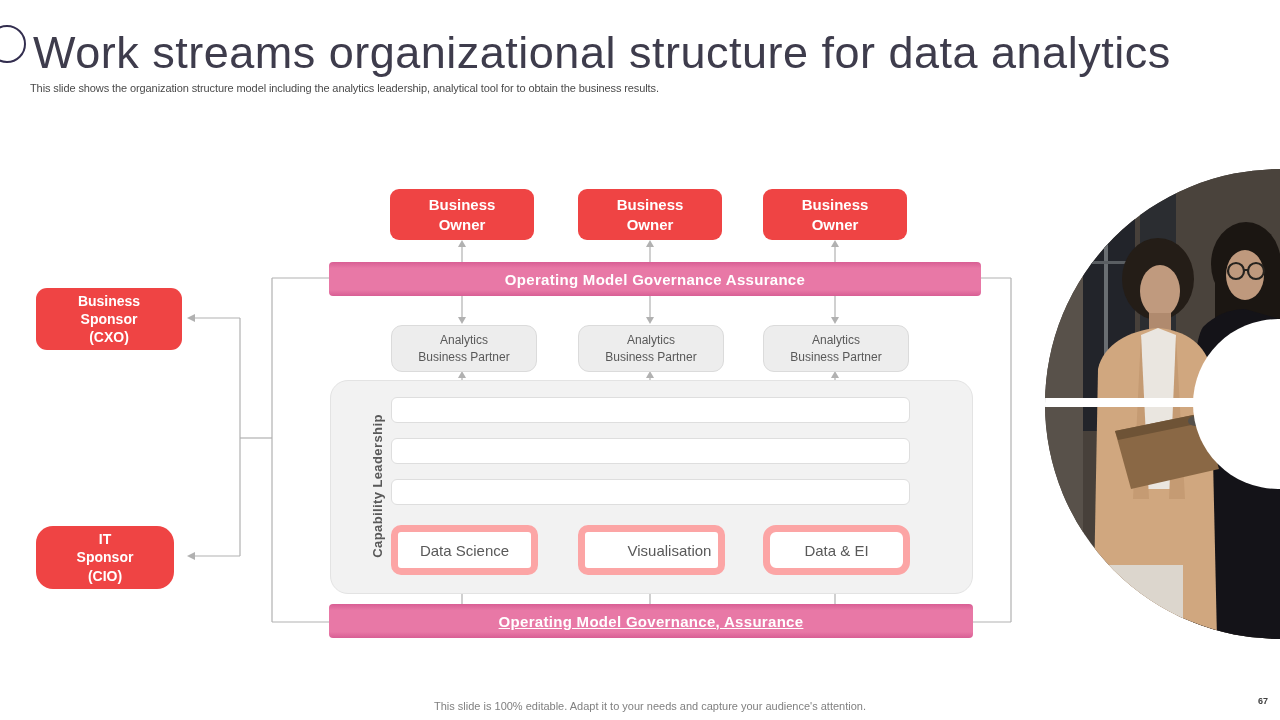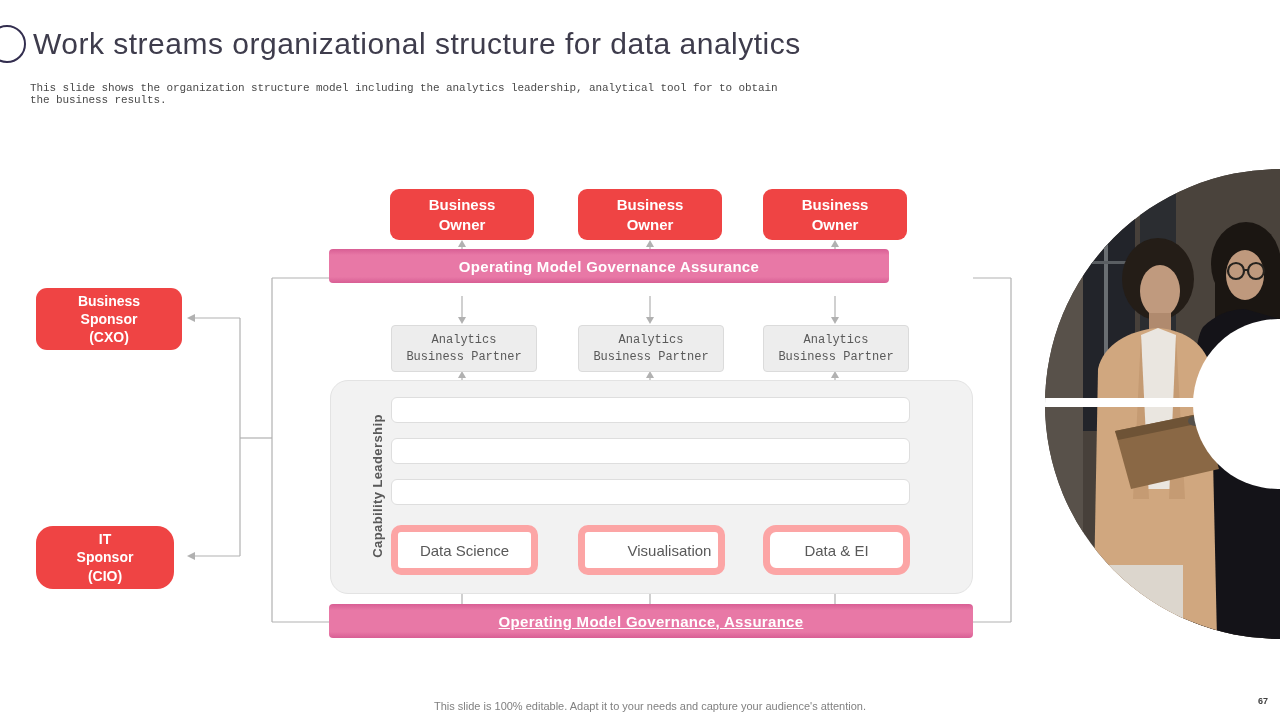--- a/index.html
+++ b/index.html
@@ -10,44 +10,44 @@
   }
   .abs { position:absolute; }
 
   
   .title-ring {
     left:-12px; top:25px; width:38px; height:38px; border-radius:50%;
     border:2px solid #332E4F; background:#fff;
   }
   .page-title {
     left:33px; top:27px; width:1020px;
-    font-size:30px; font-weight:400; color:#3E3C4C; letter-spacing:0.5px;
+    font-size:45px; font-weight:400; color:#3E3C4C; letter-spacing:0.5px;
     white-space:nowrap;
   }
   .page-subtitle {
     left:30px; top:82px; width:760px;
-    font-size:11px; color:#4a4a4a; letter-spacing:-0.1px;font-family:Liberation Mono, monospace;
+    font-size:11px; color:#4a4a4a; letter-spacing:-0.1px;
   }
 
   
   .box-navy {
     background:#ef4444; color:#ffffff; border-radius:9px;
     display:flex; align-items:center; justify-content:center; text-align:center;
     font-weight:bold; white-space:pre-line; line-height:1.3;
   }
   .bar-pink {
     background:linear-gradient(180deg,#D85E94 0%,#E878A6 18%,#E878A6 82%,#D85E94 100%);
     color:#ffffff; border-radius:4px;
     display:flex; align-items:center; justify-content:center; text-align:center;
     font-weight:bold; font-size:15px; letter-spacing:0.3px;
   }
   .box-gray {
-    background:#EDEDED; border:1px solid #DBDBDB; border-radius:4px; color:#595959;
-    display:flex; align-items:center; justify-content:center; text-align:center;
-    font-size:12px; white-space:pre-line; line-height:1.35;font-family:Liberation Mono, monospace;
+    background:#EDEDED; border:1px solid #DBDBDB; border-radius:11px; color:#595959;
+    display:flex; align-items:center; justify-content:center; text-align:center;
+    font-size:12px; white-space:pre-line; line-height:1.35;
   }
   .container-gray {
     background:#F2F2F2; border:1px solid #E3E3E3; border-radius:18px;
   }
   .row-white {
     background:#ffffff; border:1px solid #DEDEDE; border-radius:6px;
   }
   .box-white {
     background:#ffffff; border:7px solid #fca5a5; border-radius:10px; color:#595959;
     display:flex; align-items:center; justify-content:center; text-align:center;
@@ -147,21 +147,21 @@
 <h1 class="abs page-title">Work streams organizational structure for data analytics</h1>
 <p class="abs page-subtitle">This slide shows the organization structure model including the analytics leadership, analytical tool for to obtain the business results.</p>
 
 <div class="abs box-navy" style="left:390px; top:189px; width:144px; height:51px; font-size:15px;">Business
 Owner</div>
 <div class="abs box-navy" style="left:578px; top:189px; width:144px; height:51px; font-size:15px;">Business
 Owner</div>
 <div class="abs box-navy" style="left:763px; top:189px; width:144px; height:51px; font-size:15px;">Business
 Owner</div>
 
-<div class="abs bar-pink" style="left:329px; top:249px; width:560px; height:34px;">Operating Model Governance Assurance</div>
+<div class="abs bar-pink" style="left:329px; top:262px; width:652px; height:34px;">Operating Model Governance Assurance</div>
 
 <div class="abs box-gray" style="left:391px; top:325px; width:146px; height:47px;">Analytics
 Business Partner</div>
 <div class="abs box-gray" style="left:578px; top:325px; width:146px; height:47px;">Analytics
 Business Partner</div>
 <div class="abs box-gray" style="left:763px; top:325px; width:146px; height:47px;">Analytics
 Business Partner</div>
 
 <div class="abs container-gray" style="left:330px; top:380px; width:643px; height:214px;"></div>
 <div class="abs capability-label">Capability Leadership</div>

